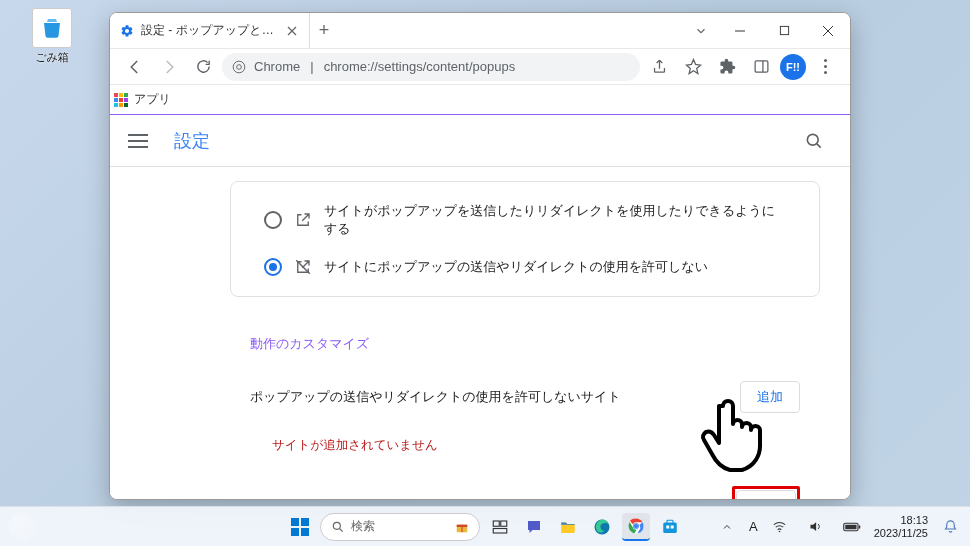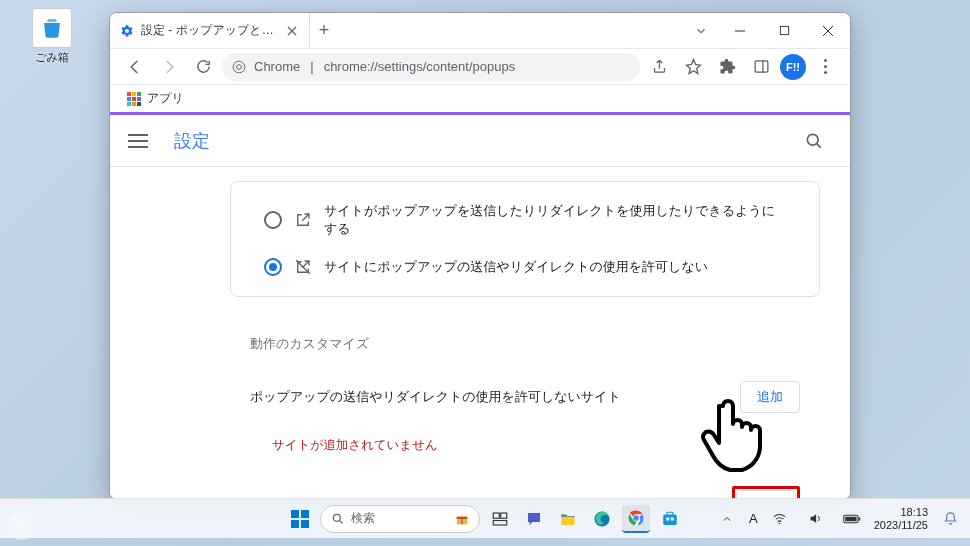--- a/index.html
+++ b/index.html
@@ -33,21 +33,21 @@
   .addrbar { height:36px; display:flex; align-items:center; gap:4px; padding:0 10px; border-bottom:1px solid #e8e8e8;}
   .abtn { width:30px; height:30px; display:flex; align-items:center; justify-content:center; color:#555; cursor:pointer; border-radius:15px;}
   .abtn.disabled { color:#bbb; }
   .omnibox { flex:1; display:flex; align-items:center; gap:8px; height:28px; padding:0 10px; border-radius:14px; background:#f1f3f4; font-size:13px;}
   .omnibox .origin { color:#5f6368; }
   .omnibox .sep { color:#5f6368; margin:0 2px;}
   .omnibox .urlp { color:#5f6368; }
   .profile { width:26px; height:26px; border-radius:50%; background:#1a73e8; color:#fff; display:flex;align-items:center;justify-content:center; font-size:11px; font-weight:bold; cursor:pointer;}
   .menuicon { width:30px; display:flex; align-items:center; justify-content:center; color:#5f6368; cursor:pointer; flex-direction:column; gap:3px;}
   .menuicon i {width:3px; height:3px; background:#5f6368; border-radius:50%;}
-  .bmbar { height:30px; display:flex; align-items:center; gap:8px; padding:0 17px; border-bottom:3px solid #8b5cf6;}
+  .bmbar { height:30px; display:flex; align-items:center; gap:8px; padding:0 4px; border-bottom:1px solid #8b5cf6;}
   .apps { display:flex; align-items:center; gap:6px; font-size:12px; color:#333; cursor:pointer;}
   .appsgrid { width:14px; height:14px; display:grid; grid-template-columns:repeat(3,1fr); grid-template-rows:repeat(3,1fr); gap:1px;}
   .appsgrid span{ background:#f04848;}
   .appsgrid span:nth-child(2){background:#fbbc05;} .appsgrid span:nth-child(3){background:#34a853;}
   .appsgrid span:nth-child(4){background:#4285f4;} .appsgrid span:nth-child(5){background:#ea4335;} .appsgrid span:nth-child(6){background:#a142f4;}
   .appsgrid span:nth-child(7){background:#24c1e0;} .appsgrid span:nth-child(8){background:#f29900;} .appsgrid span:nth-child(9){background:#0d652d;}
   .settingsheader { height:52px; display:flex; align-items:center; gap:14px; padding:0 18px; border-bottom:1px solid #e0e0e0;}
   .ham { width:20px; height:14px; display:flex; flex-direction:column; justify-content:space-between; cursor:pointer;}
   .ham i { height:2px; background:#5f6368; }
   .settingsheader h1 { font-size:18px; font-weight:500; color:#3b82f6;margin-left:12px;}
@@ -56,36 +56,36 @@
   .content { flex:1; overflow:hidden; position:relative; background:#fff;}
   .scrollarea { position:absolute; left:110px; right:20px; top:0; bottom:0; overflow-y:scroll; padding:14px 10px;}
   .card { border:1px solid #e0e0e0; border-radius:8px; padding:10px 13px; margin-bottom:20px;}
   .opt { display:flex; align-items:center; gap:12px; padding:10px 20px; cursor:pointer;}
   .radio { width:18px; height:18px; border:2px solid #5f6368; border-radius:50%; flex-shrink:0; position:relative;}
   .radio.sel { border-color:#1a73e8; }
   .radio.sel::after { content:""; position:absolute; inset:3px; background:#1a73e8; border-radius:50%;}
   .opt .oico { width:18px; height:18px; color:#5f6368; flex-shrink:0;}
   .opt .olbl { font-size:13px; color:#202124;}
   .section { padding:18px 20px 4px;}
-  .section h3 { font-size:13px; font-weight:500; color:#737373; margin-bottom:8px;}
+  .section h3 { font-size:13px; font-weight:500; color:#8b5cf6; margin-bottom:8px;}
   .section .sub { font-size:12px; color:#5f6368;}
   .row { display:flex; align-items:center; justify-content:space-between; padding:16px 20px;}
   .row .rlbl { font-size:13px; color:#202124;}
   .addbtn { border:1px solid #dadce0; background:#fff; color:#1a73e8; font-size:13px; padding:6px 16px; border-radius:4px; cursor:pointer;}
   .empty { padding:8px 20px 16px 42px; font-size:12.5px; color:#b91c1c;}
   
   .highlight { border:3px solid #e10000; padding:1px; border-radius:2px;}
   
   .scrollarea::-webkit-scrollbar { width:14px;}
   .scrollarea::-webkit-scrollbar-track { background:#f1f1f1;}
   .scrollarea::-webkit-scrollbar-thumb { background:#c1c1c1; border-radius:2px;}
   
   .hand { position:absolute; left:700px; top:398px; pointer-events:none;}
   
-  .taskbar { position:absolute; left:0; right:0; bottom:8px; height:40px; background:rgba(243,246,252,.92); border-top:1px solid rgba(0,0,0,.08); display:flex; align-items:center;}
+  .taskbar { position:absolute; left:0; right:0; bottom:0; height:40px; background:rgba(243,246,252,.92); border-top:1px solid rgba(0,0,0,.08); display:flex; align-items:center;}
   .tbcenter { position:absolute; left:50%; transform:translateX(-50%); display:flex; align-items:center; gap:6px;}
   .tbico { width:28px; height:28px; display:flex; align-items:center; justify-content:center; border-radius:4px; cursor:pointer; }
   .searchpill { width:160px; height:28px; background:#fff; border:1px solid #ccc; border-radius:14px; display:flex; align-items:center; gap:6px; padding:0 10px; font-size:12px; color:#666; cursor:text;}
   .tray { position:absolute; right:6px; display:flex; align-items:center; gap:8px; font-size:11px; color:#222;}
   .tray .t { text-align:right; line-height:1.15;}
   
   .weather { position:absolute; left:8px; bottom:6px; width:28px; height:28px; border-radius:50%; background:radial-gradient(circle at 35% 35%, #fff, #d0dbe8); cursor:pointer;}
   svg { display:block; }
 </style>
 </head>

